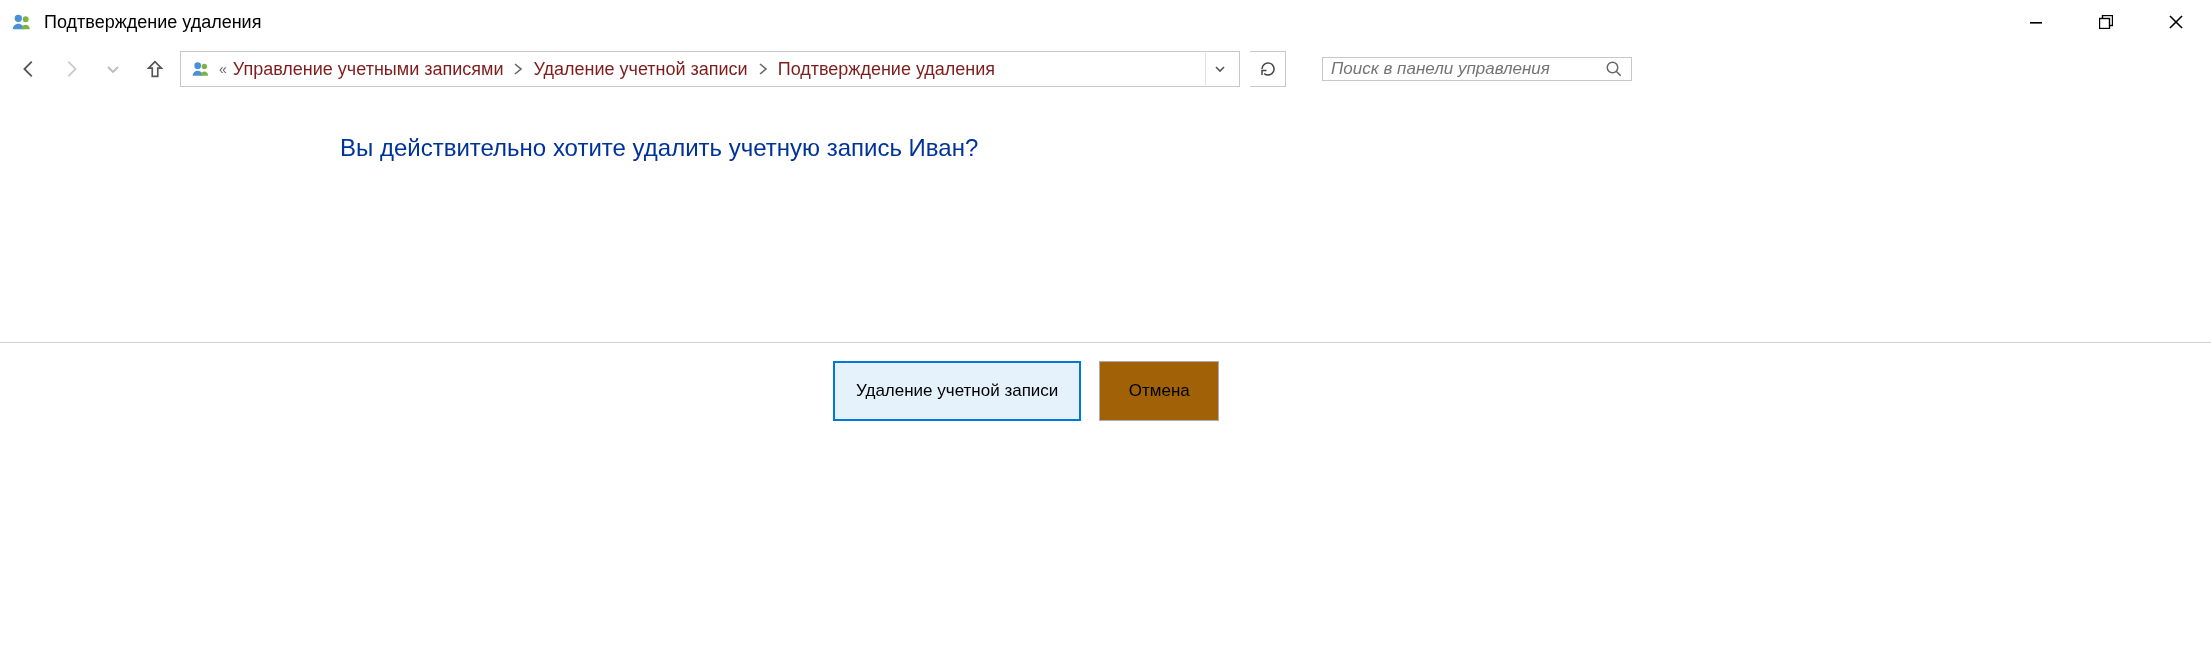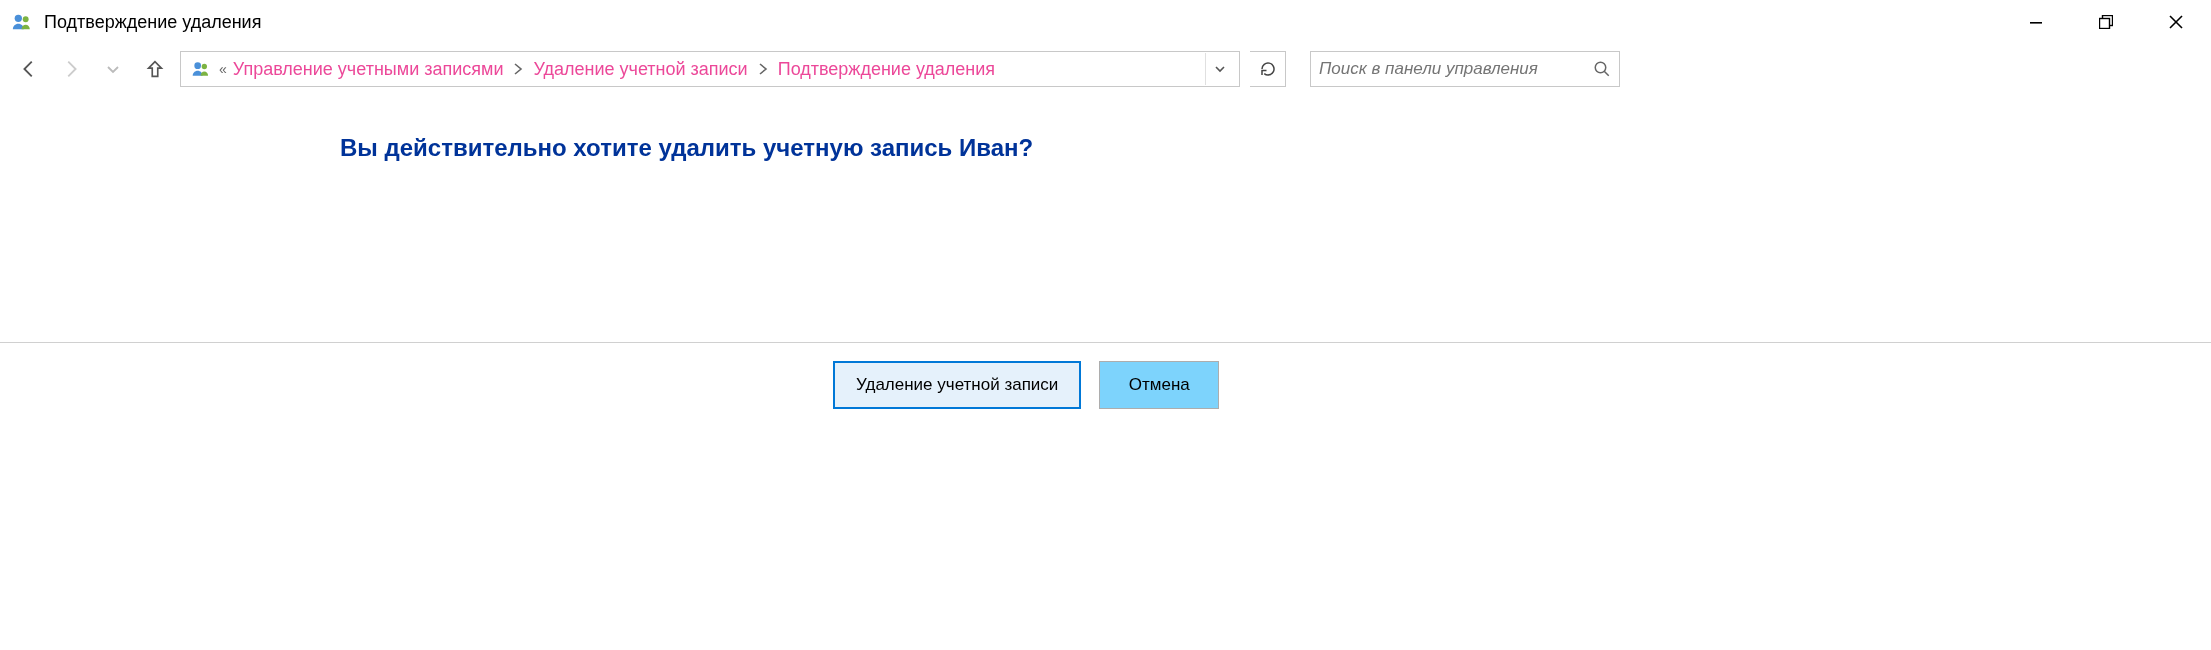--- a/index.html
+++ b/index.html
@@ -81,21 +81,21 @@
     color: #666; font-size: 14px; margin: 0 6px 0 2px;
   }
   .breadcrumbs {
     display: flex; align-items: center;
     flex: 1 1 auto;
     overflow: hidden;
     gap: 10px;
   }
   .crumb {
     font-size: 18px;
-    color: #ec4899;
+    color: #7f1d1d;
     white-space: nowrap;
   }
   .crumb-sep {
     color: #666;
     font-size: 14px;
   }
   .addr-dropdown {
     width: 28px; height: 32px;
     display: inline-flex; align-items: center; justify-content: center;
     color: #555;
@@ -105,23 +105,23 @@
     width: 36px; height: 36px;
     border: 1px solid #c8c8c8;
     border-left: none;
     display: inline-flex; align-items: center; justify-content: center;
     color: #444;
     font-size: 18px;
     background: #fff;
   }
 
   .search-box {
-    margin-left: 16px;
+    margin-left: 28px;
     border: 1px solid #c8c8c8;
-    height: 36px;
+    height: 24px;
     width: 310px;
     display: flex;
     align-items: center;
     padding: 0 8px;
     background: #fff;
   }
   .search-box input {
     border: none;
     outline: none;
     flex: 1 1 auto;
@@ -136,43 +136,43 @@
   }
 
   
   .content {
     padding: 40px 0 0 340px;
     min-height: 200px;
   }
   .heading {
     font-size: 24px;
     color: #003399;
-    font-weight: 700;
+    font-weight: 400;
     margin-bottom: 32px;
   }
   .body-text {
     font-size: 18px;
     color: #000;
   }
 
   
   .divider {
     border-top: 1px solid #d0d0d0;
     margin-top: 48px;
   }
   .button-row {
     display: flex;
     gap: 18px;
     padding: 18px 0 0 833px;
   }
   .btn {
     font-family: inherit;
     font-size: 17px;
-    padding: 13px 22px;
-    background: #7dd3fc;
+    padding: 19px 22px;
+    background: #a16207;
     border: 1px solid #adadad;
     min-width: 120px;
     text-align: center;
     cursor: default;
   }
   .btn.primary {
     border: 2px solid #0078d7;
     background: #e5f1fb;
     padding: 5px 21px;
   }

